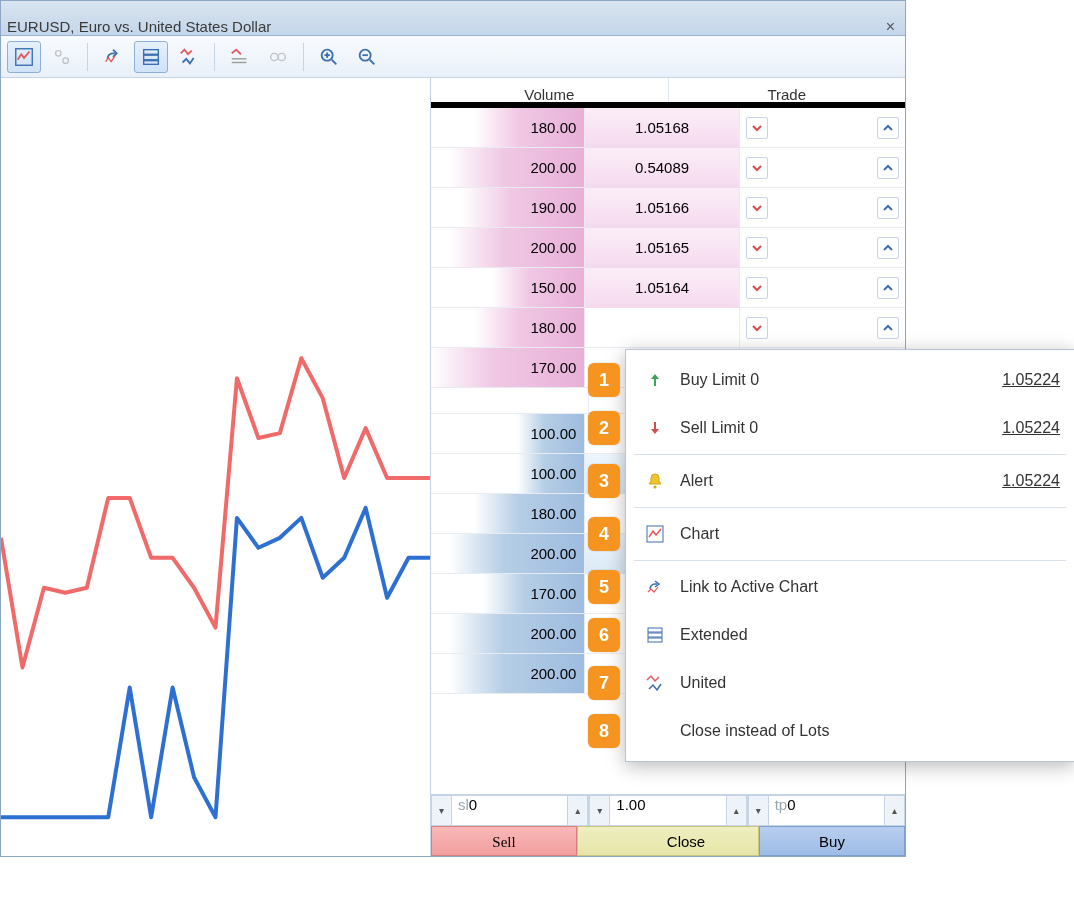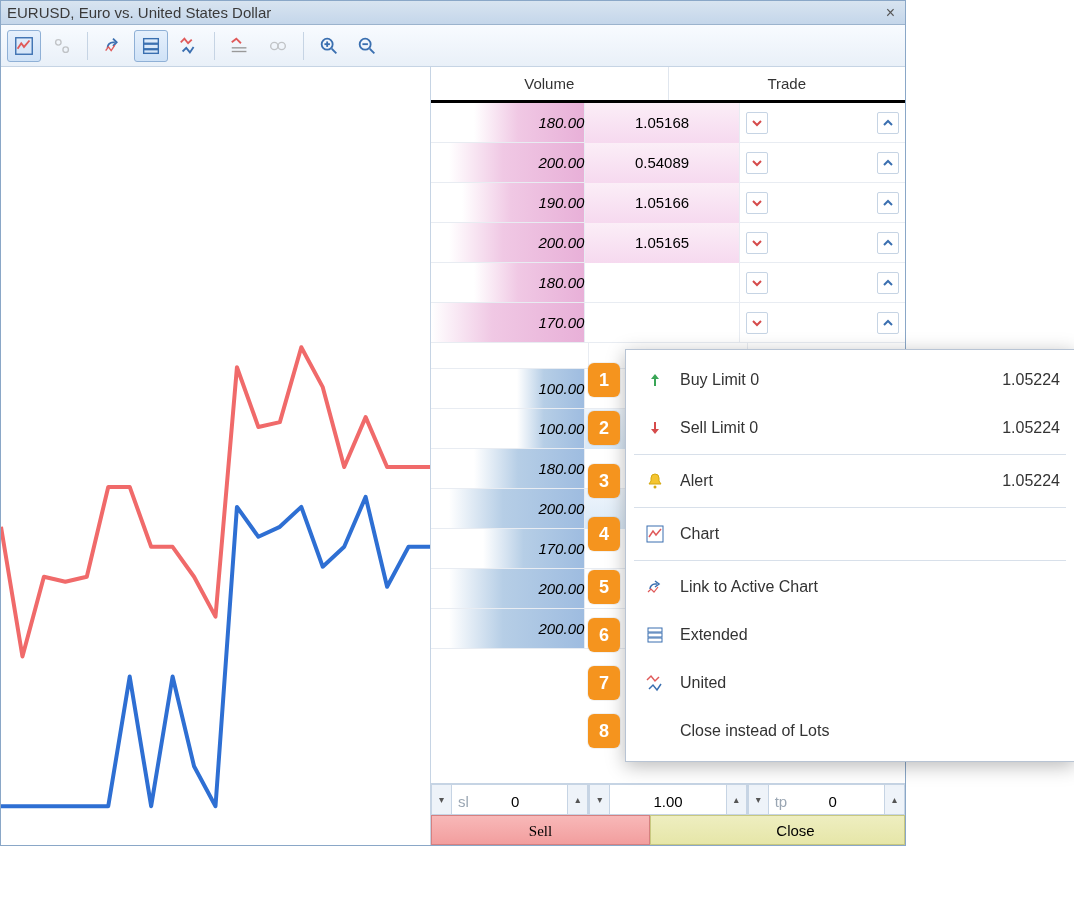--- a/index.html
+++ b/index.html
@@ -1,21 +1,21 @@
 <!DOCTYPE html>
 <html><head>
 <meta charset="utf-8">
 <style>
   * { box-sizing: border-box; margin: 0; padding: 0; }
   body { font-family: "Segoe UI", Tahoma, Arial, sans-serif; font-size: 14px; background: #fff; }
   .window { width: 906px; border: 1px solid #8aa7c7; position: relative; }
   .titlebar {
-    display: flex; align-items: center; justify-content: space-between;
+    display: flex; align-items: flex-start; justify-content: space-between;
     background: linear-gradient(#d8e4f0,#c4d6ea);
-    height: 24px; padding: 10px 6px; font-size: 15px; color: #3a3a3a;
+    height: 24px; padding: 17px 6px; font-size: 15px; color: #3a3a3a;
     border-bottom: 1px solid #9bb3cd;
   }
   .close-x { cursor: pointer; font-family: Arial; font-size: 16px; color: #555; padding: 0 4px; }
   .toolbar {
     display: flex; align-items: center; gap: 4px;
     background: linear-gradient(#f8fbff,#e9f0f8);
     height: 42px; padding: 4px 6px;
     border-bottom: 1px solid #c6d4e4;
   }
   .tbtn {
@@ -28,39 +28,39 @@
   .tbtn svg { width: 22px; height: 22px; }
 
   .content { display: flex; height: 778px; position: relative; }
   .chart-pane {
     width: 430px; border-right: 1px solid #c6d4e4; background: #fff;
     display: flex; align-items: center; justify-content: center; position: relative;
   }
   .chart-pane svg { width: 100%; height: 100%; }
 
   .dom-pane { flex: 1; display: flex; flex-direction: column; }
-  .dom-header { display: flex; height: 36px; border-bottom: 3px solid #000000; background: #fff; }
+  .dom-header { display: flex; height: 30px; border-bottom: 6px solid #000000; background: #fff; }
   .dom-header div {
     flex: 1; text-align: center; line-height: 34px; font-size: 15px; color: #333;
     border-right: 1px solid #e0e6ee;
   }
   .dom-header div:last-child { border-right: none; }
   .dom-body { flex: 1; overflow: hidden; position: relative; }
   .dom-row {
     display: flex; height: 40px; border-bottom: 1px solid #e8ecf2; font-size: 15px;
   }
   .dom-row.ask { background: #fff; }
   .dom-row.bid { background: #fff; }
   .dom-row.spread { background: #fff; height: 26px; }
   .dom-cell { flex: 1; display: flex; align-items: center; position: relative; border-right: 1px solid #e8ecf2; }
   .dom-cell:last-child { border-right: none; }
   .trade-cell { display:flex; align-items:center; gap:6px; padding:0 6px; }
   .vol-bar {
     position: absolute; right: 0; top: 0; bottom: 0;
-    display: flex; align-items: center; justify-content: flex-end; padding-right: 0; font-style: italic;
+    display: flex; align-items: center; justify-content: flex-end; padding-right: 8px;
   }
   .vol-bar.ask { background: linear-gradient(90deg, rgba(244,200,230,0) 0%, #f0c8e4 40%, #e8b0d8 100%); }
   .vol-bar.bid { background: linear-gradient(90deg, rgba(180,206,230,0) 0%, #b6cee6 40%, #9ebce0 100%); }
   .price-inner { width: 100%; text-align: center; }
   .price-inner.ask { background: linear-gradient(#fbeef7,#f6d9ef); }
   .price-inner.bid { background: linear-gradient(#eef5fc,#dae9f7); }
   .price-inner span { line-height: 40px; display:block; }
   .arrow-btn {
     width:22px; height:22px; border:1px solid #c6d4e4; background:#fff; border-radius:2px;
     display:flex; align-items:center; justify-content:center; cursor:pointer;
@@ -70,38 +70,38 @@
   .trade-cell .arrow-btn:last-child { margin-left:auto; }
 
   .footer-inputs {
     display:flex; height:32px; border-top:1px solid #c6d4e4; background:#f6f8fb;
   }
   .input-group { flex:1; display:flex; border-right:1px solid #c6d4e4; }
   .input-group:last-child { border-right:none; }
   .spin { width:20px; display:flex; align-items:center; justify-content:center; background:#eef3f9; border:1px solid #c6d4e4; cursor:pointer; font-size:10px; color:#555;}
   .spin.l { border-right:none; }
   .spin.r { border-left:none; }
-  .num-input { flex:1; border:1px solid #c6d4e4; text-align:center; padding:8px 6px; font-size:15px; background:#fff; }
+  .num-input { flex:1; border:1px solid #c6d4e4; text-align:left; padding:0 6px; font-size:15px; background:#fff; }
   .footer-btns { display:flex; height:30px; }
   .fbtn { flex:1; text-align:center; line-height:30px; font-size:15px; border:1px solid #999; cursor:pointer; }
   .sell { background:linear-gradient(#f8b8b8,#f29e9e); border-color:#d68080;font-family:Liberation Serif, serif; }
   .close { background:linear-gradient(#eeeec0,#e6e6a8); border-color:#c8c880;padding-left:36px; }
   .buy  { background:linear-gradient(#b8ceee,#9ebce6); border-color:#7aa0d0; }
 
   .ctx-menu {
     position:absolute; left:624px; top:348px; width:450px;
     background:#fff; border:1px solid #b8c4d4; box-shadow:0 4px 18px rgba(0,0,0,.28); z-index:20;
     padding:6px 0;
   }
   .ctx-item {
     display:flex; align-items:center; height:48px; padding:0 14px 0 54px; font-size:16px; color:#333;
     position:relative; cursor:pointer;
   }
   .ctx-item .ico { position:absolute; left:16px; width:26px; height:26px; display:flex; align-items:center; justify-content:center; }
-  .ctx-item .price { margin-left:auto; color:#333; }
+  .ctx-item .price { margin-left:auto; color:#333;text-decoration:underline; }
   .ctx-sep { height:1px; background:#d8e0ea; margin:2px 8px; }
   .num-badge {
     position:absolute; left:-38px; top:50%; transform:translateY(-50%);
     width:32px; height:34px; border-radius:6px; background:#f5941e; color:#fff;
     display:flex; align-items:center; justify-content:center; font-weight:700; font-size:18px;
     box-shadow:0 0 0 1px rgba(0,0,0,.05);
   }
 </style>
 </head>
 <body>
@@ -275,20 +275,42 @@
               </div>
               <div class="arrow-btn up">
                 <svg width="10" height="10" viewBox="0 0 10 10">
                   <polyline points="1,7 5,3 9,7" fill="none" stroke="#3a6fb0" stroke-width="2"></polyline>
                 </svg>
               </div>
             </div>
           </div>
           <div class="dom-row ask">
             <div class="dom-cell">
+              <div class="vol-bar ask" style="width: 60%;">150.00</div>
+            </div>
+            <div class="dom-cell">
+              <div class="price-inner ask">
+                <span>1.05164</span>
+              </div>
+            </div>
+            <div class="dom-cell trade-cell">
+              <div class="arrow-btn down">
+                <svg width="10" height="10" viewBox="0 0 10 10">
+                  <polyline points="1,3 5,7 9,3" fill="none" stroke="#d64b4b" stroke-width="2"></polyline>
+                </svg>
+              </div>
+              <div class="arrow-btn up">
+                <svg width="10" height="10" viewBox="0 0 10 10">
+                  <polyline points="1,7 5,3 9,7" fill="none" stroke="#3a6fb0" stroke-width="2"></polyline>
+                </svg>
+              </div>
+            </div>
+          </div>
+          <div class="dom-row ask">
+            <div class="dom-cell">
               <div class="vol-bar ask" style="width: 72%;">180.00</div>
             </div>
             <div class="dom-cell">
               <div class="price-inner ask">
                 <span></span>
               </div>
             </div>
             <div class="dom-cell trade-cell">
               <div class="arrow-btn down">
                 <svg width="10" height="10" viewBox="0 0 10 10">
@@ -497,20 +519,21 @@
         </div>
         <div class="input-group">
           <div class="spin l">▾</div>
           <div class="num-input"><span style="float:left;color:#9aa6b3">tp</span><span>0</span></div>
           <div class="spin r">▴</div>
         </div>
       </div>
       <div class="footer-btns">
         <div class="fbtn sell">Sell</div>
         <div class="fbtn close">Close</div>
+        <div class="fbtn buy">Buy</div>
       </div>
     </div>
   </div>
 
   <div class="ctx-menu" id="ctx-menu">
       <div class="ctx-item">
         <div class="num-badge">1</div>
         <div class="ico">
           <svg width="18" height="18" viewBox="0 0 18 18">
             <path d="M9 3l4 5h-3v7H8V8H5z" fill="#3aa657"></path>

